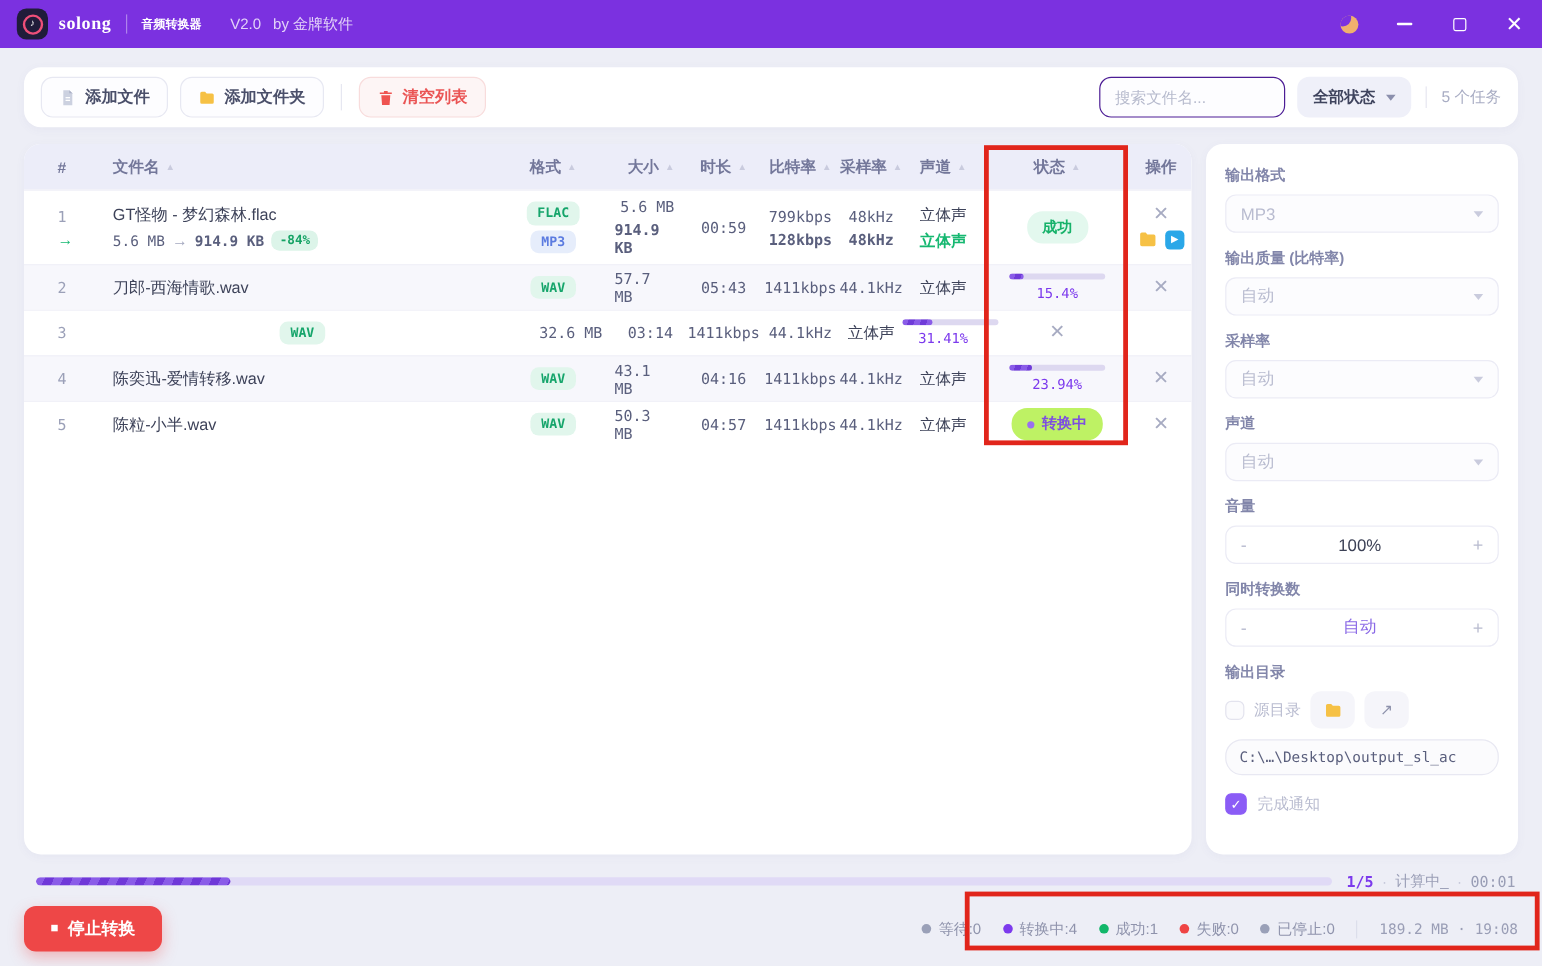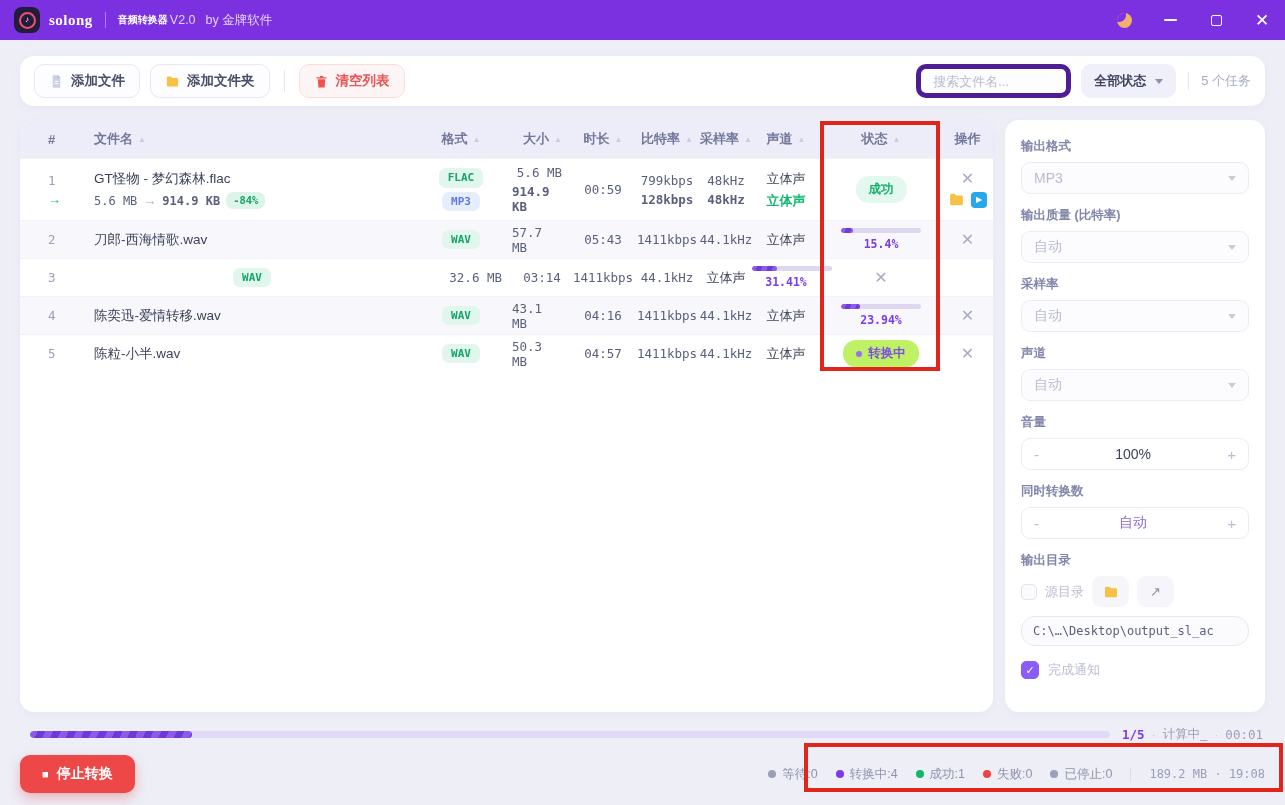--- a/index.html
+++ b/index.html
@@ -20,21 +20,21 @@
     display:flex; align-items:center; justify-content:center; margin-right:9px;
   }
   .logo-ring {
     width:17px; height:17px; border:2.5px solid #ee4f79; border-radius:50%;
     display:flex; align-items:center; justify-content:center;
     color:#fff; font-size:8px; line-height:1;
   }
   .app-name { font-size:15px; font-weight:bold; letter-spacing:.5px;font-family:Liberation Serif, serif; }
   .tb-div { width:1px; height:16px; background:rgba(255,255,255,.4); margin:0 12px; }
   .app-title { font-size:10px; font-weight:bold; }
-  .app-ver { font-size:12.5px; color:rgba(255,255,255,.78); margin-left:2px; }
+  .app-ver { font-size:12.5px; color:rgba(255,255,255,.78); margin-left:24px; }
   .app-by { font-size:12.5px; color:rgba(255,255,255,.78); margin-left:10px; }
   .tb-right { margin-left:auto; display:flex; align-items:center; gap:28px; }
   .winbtn { cursor:pointer; display:flex; align-items:center; justify-content:center; width:18px; height:18px; }
   .moon { width:15px; height:15px; border-radius:50%; background:#f0b06e; position:relative; overflow:hidden; }
   .moon::after { content:''; position:absolute; left:-5px; top:-5px; width:14px; height:14px; border-radius:50%; background:#7b31e0; }
   .min-glyph { width:13px; height:2px; background:#fff; border-radius:1px; }
   .max-glyph { width:11px; height:11px; border:1.8px solid #fff; border-radius:2px; }
   .close-glyph { color:#fff; font-size:17px; line-height:1; }
 
   
@@ -45,21 +45,21 @@
   }
   .btn {
     display:flex; align-items:center; gap:7px; height:34px; padding:0 14px;
     border:1px solid #e7e8f2; border-radius:10px; background:#fdfdff;
     font-size:13.5px; font-weight:600; color:#4a4f6a; cursor:pointer;
   }
   .btn svg { width:15px; height:15px; }
   .btn-danger { border-color:#f8dcdc; background:#fdf5f5; color:#ea5454; }
   .vdiv { width:1px; height:22px; background:#e6e7f1; margin:0 4px; }
   .search-input {
-    margin-left:auto; width:155px; height:34px; border:5px solid #4c1d95;
+    margin-left:auto; width:155px; height:34px; border:1px solid #4c1d95;
     border-radius:10px; background:#fdfdff; padding:0 12px; font-size:13px;
     color:#3d4259; outline:none; font-family:inherit;
   }
   .search-input::placeholder { color:#b6bacd; }
   .select-pill {
     display:flex; align-items:center; gap:9px; height:34px; padding:0 13px;
     background:#eff0f9; border-radius:10px; font-size:13px; font-weight:600;
     color:#3f445e; cursor:pointer;
   }
   .caret-down { width:0; height:0; border-left:4.5px solid transparent; border-right:4.5px solid transparent; border-top:5.5px solid #8b8fad; }
@@ -108,21 +108,21 @@
     border-radius:13px; padding:5px 13px; font-family:inherit;
   }
   .pill-success { background:#e3f8ee; color:#17b26a; }
   .pill-converting { background:#bef264; color:#7d4fe0; }
   .pill-dot { width:6px; height:6px; border-radius:50%; background:#9a6ff0; }
   .pbar { width:80px; height:5px; border-radius:3px; background:#ddd8f0; overflow:hidden; margin:0 auto; }
   .pfill {
     height:100%; border-radius:3px;
     background:repeating-linear-gradient(110deg,#8a5ce8 0 5px,#6f3bd8 5px 10px);
   }
-  .pct { font-family:"DejaVu Sans Mono",monospace; font-size:11.5px; font-weight:bold; color:#7c3aed; text-align:center; }
+  .pct { font-family:"DejaVu Sans Mono",monospace; font-size:11.5px; font-weight:normal; color:#7c3aed; text-align:center; }
   .xbtn { color:#a7abc2; font-size:16px; line-height:1; cursor:pointer; background:none; border:none; }
   .mini-ic { width:17px; height:17px; cursor:pointer; }
   .play-ic {
     width:16px; height:16px; background:#2aa7e8; border-radius:4px; color:#fff;
     display:inline-flex; align-items:center; justify-content:center; font-size:8px; cursor:pointer;
   }
 
   
   .settings-card {
     width:260px; background:#fff; border-radius:14px; height:592px;

